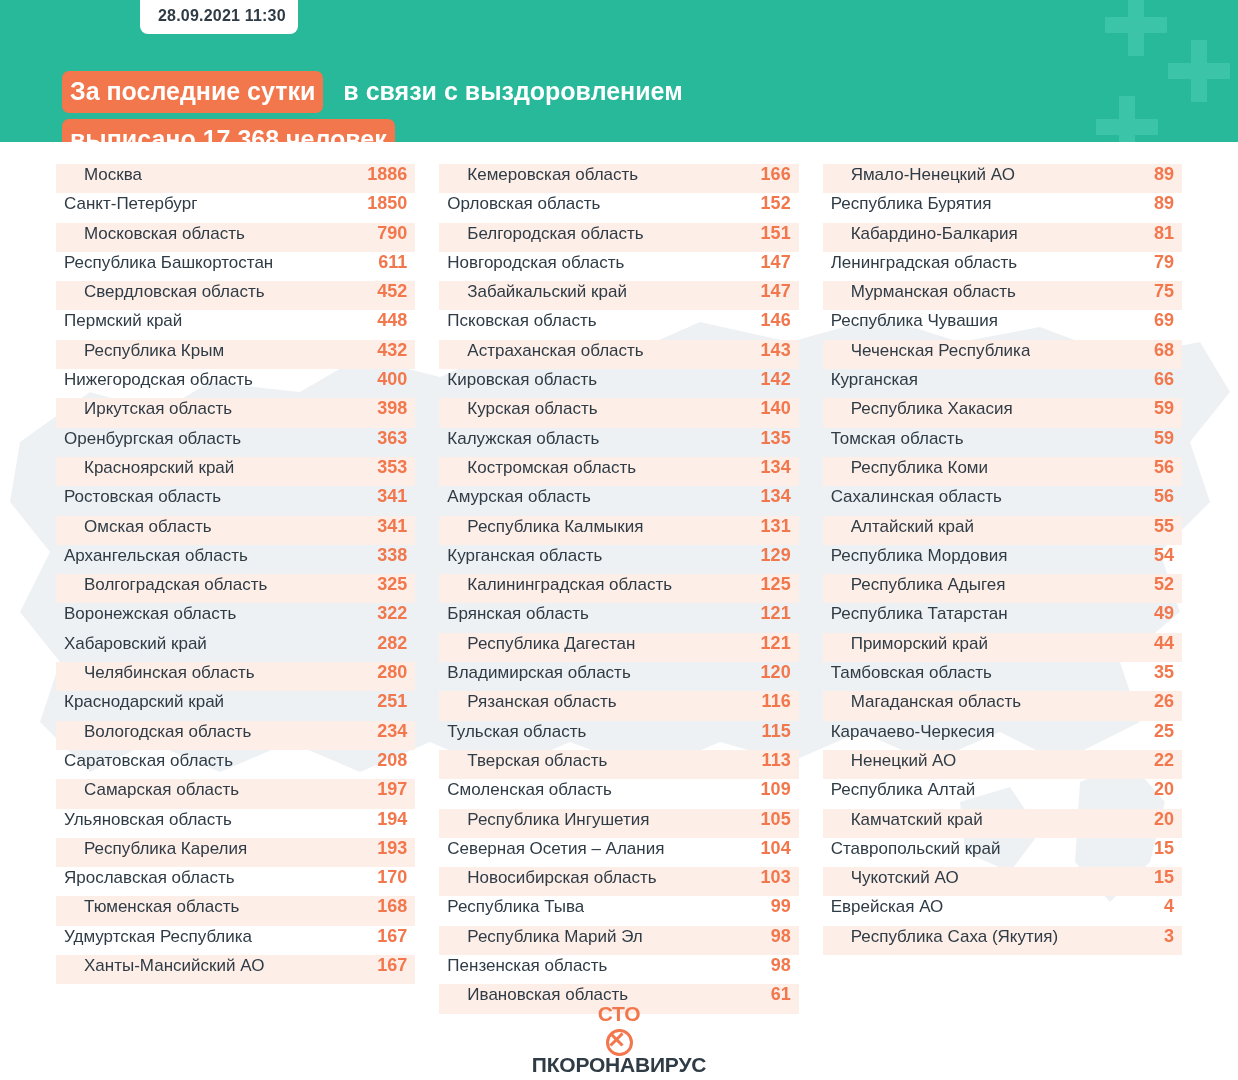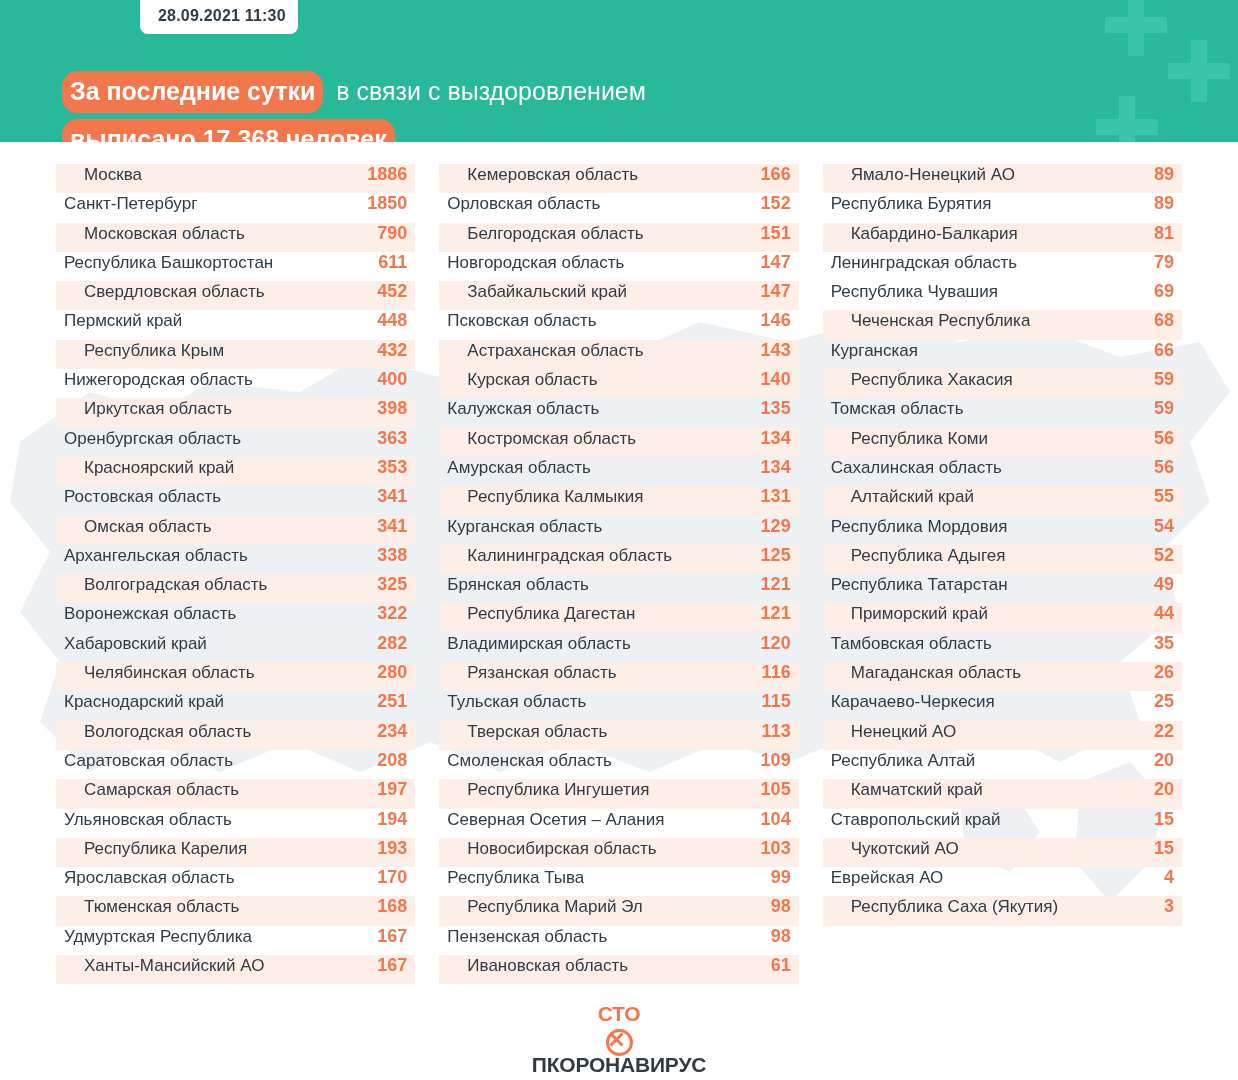--- a/index.html
+++ b/index.html
@@ -63,27 +63,27 @@
     color: #ffffff;
     line-height: 34px;
     margin-bottom: 6px;
     white-space: nowrap;
   }
   .hl-mark {
     background: #f2774c;
     color: #ffffff;
     font-weight: bold;
     padding: 3px 8px 5px 8px;
-    border-radius: 15px;
+    border-radius: 7px;
     display: inline-block;
   }
   .hl-plain {
     display: inline-block;
-    padding-left: 13px;
-    font-weight: normal;
+    padding-left: 20px;
+    font-weight: bold;
     margin-top: 32px;
   }
   .hl-mark .num {
     font-weight: bold;
   }
 
   
   .map-bg {
     position: absolute;
     left: 0;
@@ -376,20 +376,24 @@
         <span class="val">147</span>
       </div>
     <div class="row">
         <span class="name">Псковская область</span>
         <span class="val">146</span>
       </div>
     <div class="row alt">
         <span class="name">Астраханская область</span>
         <span class="val">143</span>
       </div>
+    <div class="row">
+        <span class="name">Кировская область</span>
+        <span class="val">142</span>
+      </div>
     <div class="row alt">
         <span class="name">Курская область</span>
         <span class="val">140</span>
       </div>
     <div class="row">
         <span class="name">Калужская область</span>
         <span class="val">135</span>
       </div>
     <div class="row alt">
         <span class="name">Костромская область</span>
@@ -478,20 +482,24 @@
         <span class="name">Республика Бурятия</span>
         <span class="val">89</span>
       </div>
     <div class="row alt">
         <span class="name">Кабардино-Балкария</span>
         <span class="val">81</span>
       </div>
     <div class="row">
         <span class="name">Ленинградская область</span>
         <span class="val">79</span>
+      </div>
+    <div class="row alt">
+        <span class="name">Мурманская область</span>
+        <span class="val">75</span>
       </div>
     <div class="row">
         <span class="name">Республика Чувашия</span>
         <span class="val">69</span>
       </div>
     <div class="row alt">
         <span class="name">Чеченская Республика</span>
         <span class="val">68</span>
       </div>
     <div class="row">

